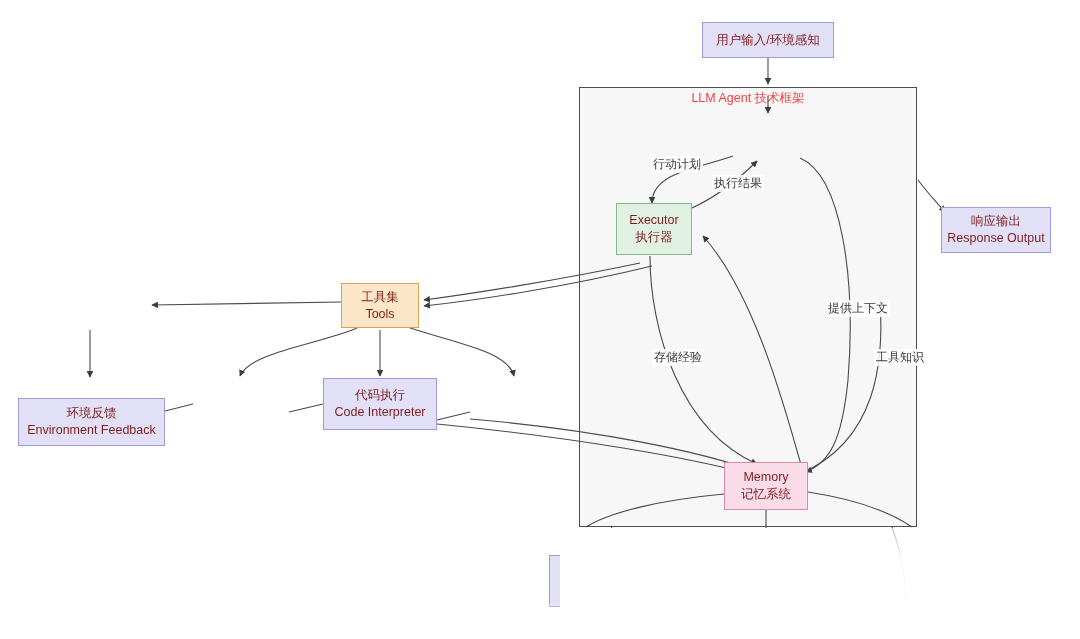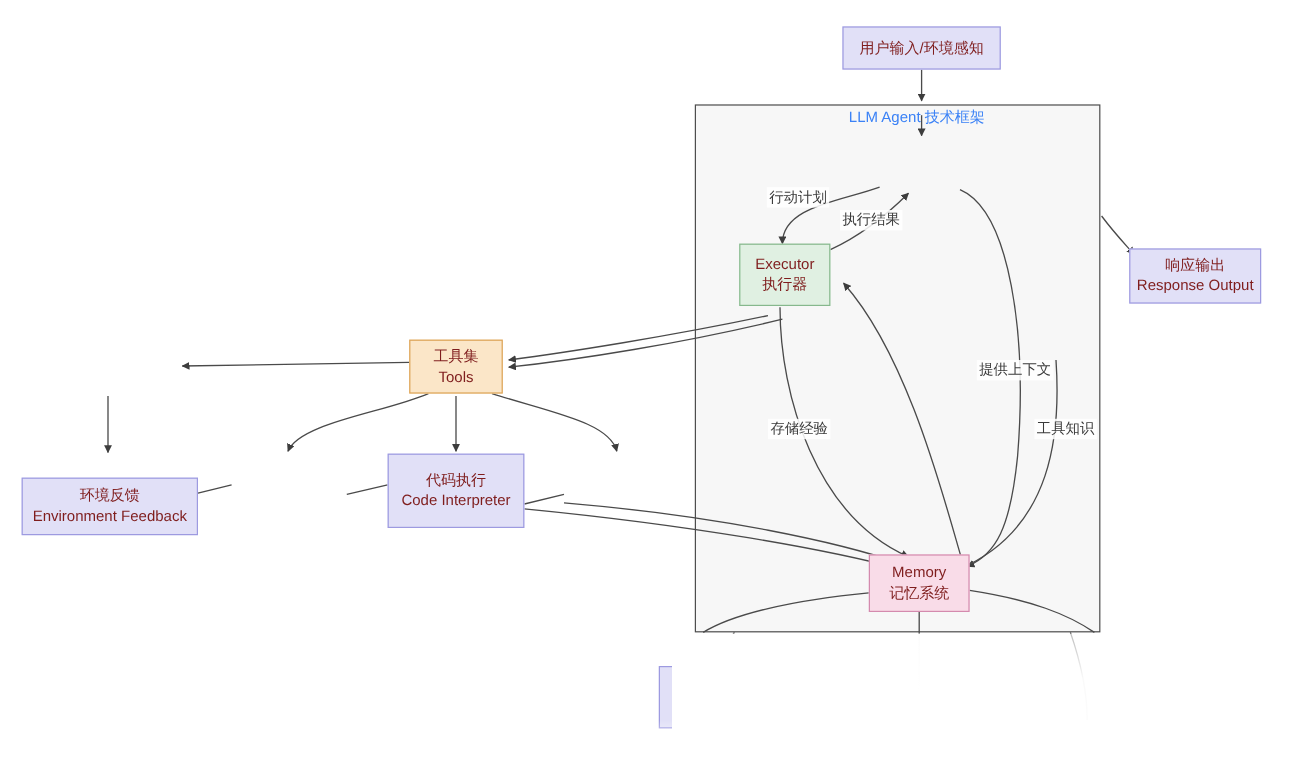--- a/index.html
+++ b/index.html
@@ -45,32 +45,32 @@
   }
   .container-box {
     position: absolute;
     box-sizing: border-box;
     background: #f7f7f7;
     border: 1.5px solid #4d4d4d;
   }
   .container-title {
     position: absolute;
     font-size: 12.5px;
-    color: #3b82f6;
+    color: #ef4444;
     white-space: nowrap;
     text-align: center;
-    margin-left: 16px;
   }
   .edge-label {
     position: absolute;
     font-size: 12px;
     color: #3a3a3a;
     background: rgba(255,255,255,0.86);
     padding: 0 2px;
     white-space: nowrap;
+    margin-left: 12px;
   }
   .fade-overlay {
     position: absolute;
     pointer-events: none;
   }
 </style>
 </head>
 <body>
 
 <div id="canvas">
@@ -157,21 +157,21 @@
     <span class="l2">Tools</span>
   </div>
 
 
   <div class="node" style="left:18px; top:378px; width:147px; height:48px; background:#e1e0f7; border-color:#9d9ae0;margin-top:20px;">
     <span class="l1">环境反馈</span>
     <span class="l2">Environment Feedback</span>
   </div>
 
 
-  <div class="node" style="left:323px; top:378px; width:114px; height:62px; background:#e1e0f7; border-color:#9d9ae0;">
+  <div class="node" style="left:323px; top:378px; width:114px; height:52px; background:#e1e0f7; border-color:#9d9ae0;">
     <span class="l1">代码执行</span>
     <span class="l2">Code Interpreter</span>
   </div>
 
 
   <div class="node" style="left:549px; top:555px; width:110px; height:52px; background:#e1e0f7; border-color:#9d9ae0;">
     <span class="l1">工</span>
     <span class="l2">Work</span>
   </div>
 

